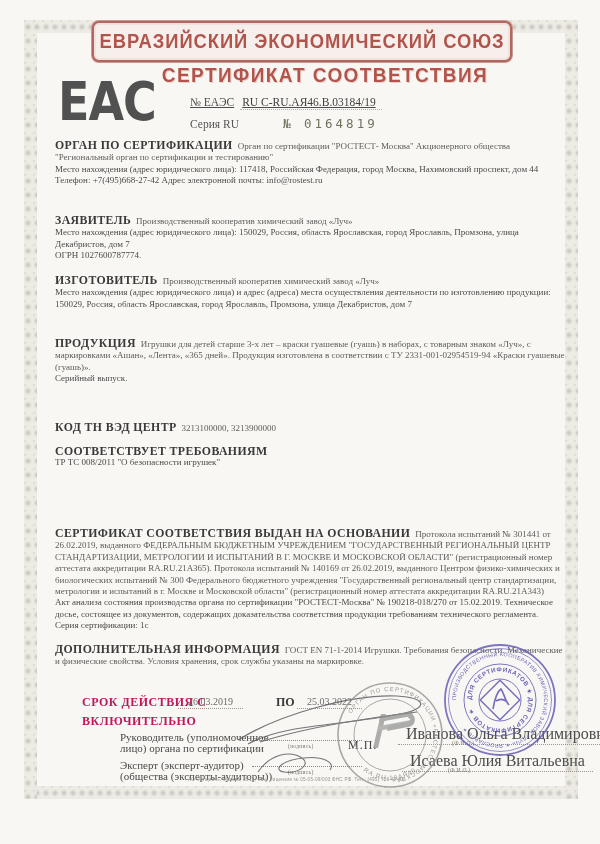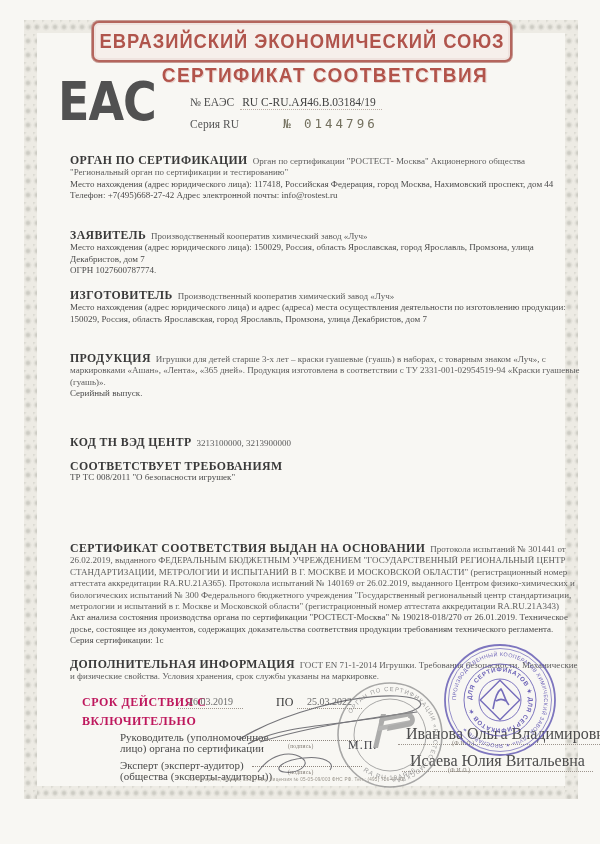--- a/index.html
+++ b/index.html
@@ -41,37 +41,37 @@
     font-family:"DejaVu Sans",sans-serif;font-weight:900;font-size:46px;
     color:#515151;letter-spacing:-1px;transform:scaleY(1.15);line-height:56px;
   }
   .cert-title{
     position:absolute;left:150px;top:64px;width:350px;text-align:center;
     font-family:"Liberation Sans",sans-serif;font-weight:bold;font-size:20px;
     letter-spacing:1.5px;color:#b2544b;transform:scaleX(.95);
     text-shadow:0 0 1px rgba(255,255,255,.75), 1px 1px 0 rgba(178,84,75,.25);
     white-space:nowrap;
   }
-  .numline{position:absolute;left:190px;top:96px;font-size:11.5px;color:#4c4c4c;}
+  .numline{position:absolute;left:190px;top:96px;font-size:11.5px;color:#4c4c4c;text-decoration:underline;}
   .numline .lbl{margin-right:6px;}
   .numline .val{color:#3f3f3f;border-bottom:1px dotted #b9aca4;padding:0 6px 1px 2px;}
   .seriesline{position:absolute;left:190px;top:116px;font-size:11.5px;color:#565656;}
   .seriesline .serno{
     margin-left:44px;font-family:"DejaVu Sans Mono",monospace;
     font-size:12.5px;letter-spacing:3px;color:#73705e;
   }
 
-  .sec{position:absolute;left:55px;width:514px;margin:15px;font-size:9px;line-height:11.4px;color:#4a4a4a;}
+  .sec{position:absolute;left:55px;width:514px;margin:0;font-size:9px;line-height:11.4px;color:#4a4a4a;}
   .sec b.h{font-size:11.8px;letter-spacing:.4px;color:#3a3a3a;margin-right:5px;font-family:"Liberation Serif",serif;}
   .sec .blockline{display:block;}
   .sec .typed{color:#5c5c5c;}
 
   .validity-label{position:absolute;left:82px;font-size:12px;font-weight:bold;letter-spacing:.5px;color:#be185d;}
   .date{position:absolute;font-size:10px;color:#6b6b6b;border-bottom:1px dotted #9d958d;padding:0 10px 1px 10px;font-family:Liberation Serif, serif;}
-  .po{position:absolute;font-size:12px;font-weight:normal;color:#3a3a3a;}
+  .po{position:absolute;font-size:12px;font-weight:bold;color:#3a3a3a;}
 
   .siglabel{position:absolute;left:120px;width:160px;font-size:11px;line-height:10.5px;color:#4a4a4a;}
   .sigline{position:absolute;border-bottom:1px dotted #8e867e;}
   .podpis{position:absolute;font-size:5.5px;color:#7d776f;letter-spacing:.3px;}
   .fioname{position:absolute;font-size:16px;color:#4c4c4c;border-bottom:1px dotted #9d958d;padding:0 8px 1px 8px;white-space:nowrap;}
   .fio{position:absolute;font-size:5.5px;color:#7d776f;letter-spacing:.3px;}
   .mp{position:absolute;left:348px;top:738px;font-size:12px;color:#44444a;letter-spacing:1px;}
 
   .stamp{position:absolute;pointer-events:none;}
   .microtext{
@@ -94,21 +94,21 @@
   <div class="banner">
     <span>ЕВРАЗИЙСКИЙ ЭКОНОМИЧЕСКИЙ СОЮЗ</span>
   </div>
   <div class="eac">ЕАС</div>
   <div class="cert-title">СЕРТИФИКАТ СООТВЕТСТВИЯ</div>
 
   <div class="numline">
     <span class="lbl">№ ЕАЭС</span><span class="val">RU С-RU.АЯ46.В.03184/19</span>
   </div>
   <div class="seriesline">
-    <span>Серия RU</span><span class="serno">№ 0144796</span>
+    <span>Серия RU</span><span class="serno">№ 0164819</span>
   </div>
 
   <p class="sec" style="top:140px">
     <b class="h">ОРГАН ПО СЕРТИФИКАЦИИ</b><span class="typed">Орган по сертификации "РОСТЕСТ- Москва" Акционерного общества "Региональный орган по сертификации и тестированию"</span>
     <span class="blockline">Место нахождения (адрес юридического лица): 117418, Российская Федерация, город Москва, Нахимовский проспект, дом 44</span>
     <span class="blockline">Телефон: +7(495)668-27-42 Адрес электронной почты: info@rostest.ru</span>
   </p>
 
   <p class="sec" style="top:215px">
     <b class="h">ЗАЯВИТЕЛЬ</b><span class="typed">Производственный кооператив химический завод «Луч»</span>
@@ -130,21 +130,21 @@
     <b class="h">КОД ТН ВЭД ЦЕНТР</b><span class="typed">3213100000, 3213900000</span>
   </p>
 
   <p class="sec" style="top:446px">
     <b class="h blockline" style="display:block">СООТВЕТСТВУЕТ ТРЕБОВАНИЯМ</b>
     <span class="blockline">ТР ТС 008/2011 "О безопасности игрушек"</span>
   </p>
 
   <p class="sec" style="top:528px">
     <b class="h">СЕРТИФИКАТ СООТВЕТСТВИЯ ВЫДАН НА ОСНОВАНИИ</b><span class="typed">Протокола испытаний № 301441 от 26.02.2019, выданного ФЕДЕРАЛЬНЫМ БЮДЖЕТНЫМ УЧРЕЖДЕНИЕМ "ГОСУДАРСТВЕННЫЙ РЕГИОНАЛЬНЫЙ ЦЕНТР СТАНДАРТИЗАЦИИ, МЕТРОЛОГИИ И ИСПЫТАНИЙ В Г. МОСКВЕ И МОСКОВСКОЙ ОБЛАСТИ" (регистрационный номер аттестата аккредитации RA.RU.21АЗ65). Протокола испытаний № 140169 от 26.02.2019, выданного Центром физико-химических и биологических испытаний № 300 Федерального бюджетного учреждения "Государственный региональный центр стандартизации, метрологии и испытаний в г. Москве и Московской области" (регистрационный номер аттестата аккредитации RA.RU.21А343)</span>
-    <span class="blockline">Акт анализа состояния производства органа по сертификации "РОСТЕСТ-Москва" № 190218-018/270 от 26.01.2019. Техническое досье, состоящее из документов, содержащих доказательства соответствия продукции требованиям технического регламента.</span>
+    <span class="blockline">Акт анализа состояния производства органа по сертификации "РОСТЕСТ-Москва" № 190218-018/270 от 15.02.2019. Техническое досье, состоящее из документов, содержащих доказательства соответствия продукции требованиям технического регламента.</span>
     <span class="blockline">Серия сертификации: 1с</span>
   </p>
 
   <p class="sec" style="top:644px">
     <b class="h">ДОПОЛНИТЕЛЬНАЯ ИНФОРМАЦИЯ</b><span class="typed">ГОСТ EN 71-1-2014 Игрушки. Требования безопасности. Механические и физические свойства. Условия хранения, срок службы указаны на маркировке.</span>
   </p>
 
   <div class="validity-label" style="top:695px">СРОК ДЕЙСТВИЯ С</div>
   <div class="date" style="left:178px;top:696px">26.03.2019</div>
   <div class="po" style="left:276px;top:695px">ПО</div>

